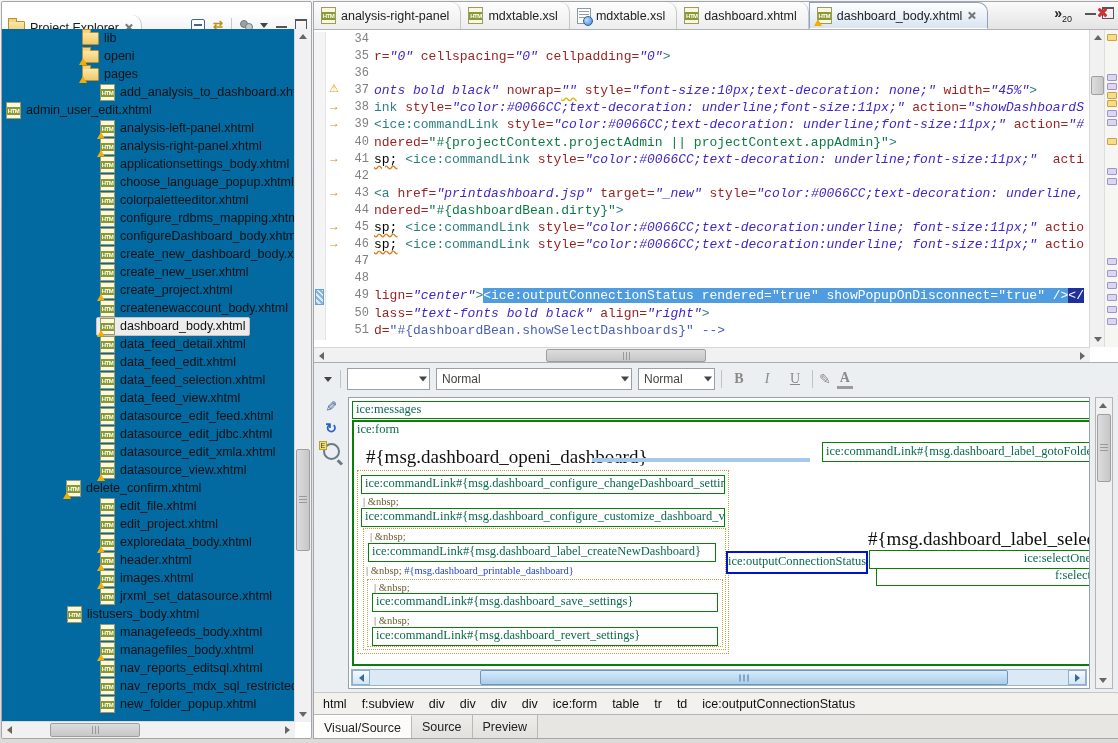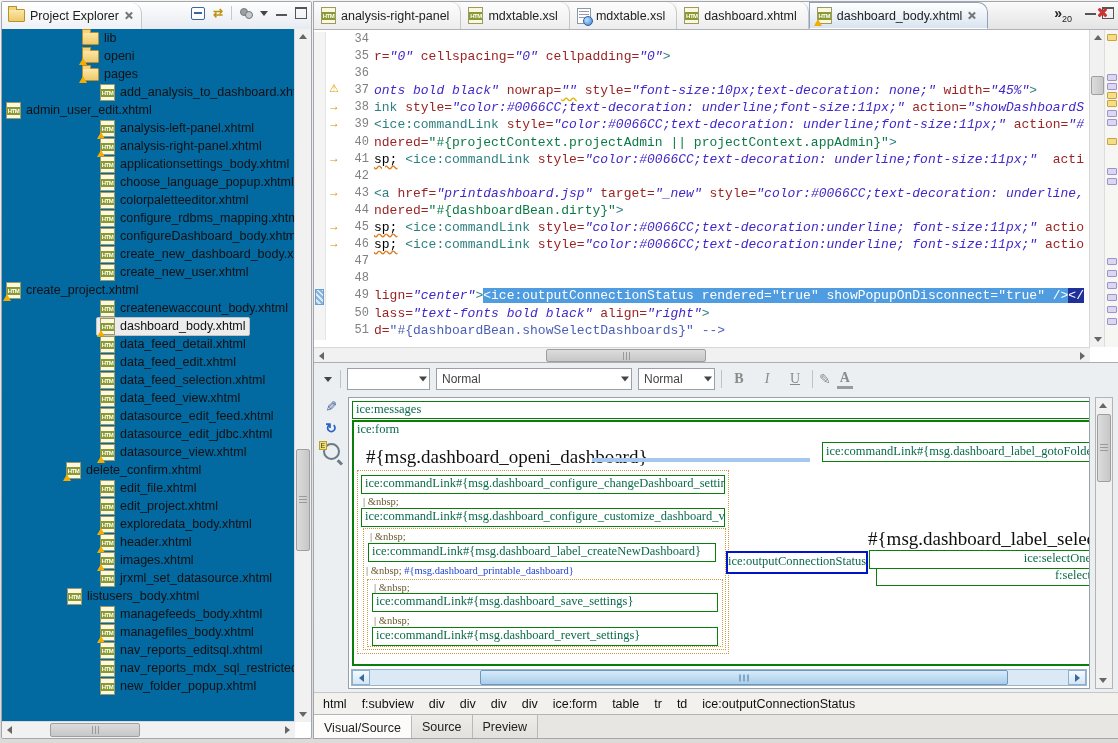--- a/index.html
+++ b/index.html
@@ -13,21 +13,21 @@
   .cross.red::before,.cross.red::after{background:#cc3333;width:3px;height:11px;left:4px;border-radius:1px}
   .tri-dn{width:0;height:0;border-left:4px solid transparent;border-right:4px solid transparent;border-top:5px solid #444}
   .tri-up{width:0;height:0;border-left:4px solid transparent;border-right:4px solid transparent;border-bottom:5px solid #666}
   .tri-l{width:0;height:0;border-top:4px solid transparent;border-bottom:4px solid transparent;border-right:5px solid #666}
   .tri-r{width:0;height:0;border-top:4px solid transparent;border-bottom:4px solid transparent;border-left:5px solid #666}
   .minbtn{width:11px;height:3px;border-top:2px solid #555;margin-top:6px}
   .maxbtn{width:10px;height:9px;border:1px solid #555;border-top:2px solid #555}
   
   #left-panel{position:absolute;left:1px;top:1px;width:309px;height:736px;background:#fff;
               border:1px solid #a3a7ad;border-radius:2px;overflow:hidden}
-  #lp-header{position:absolute;left:0;top:0;right:0;height:27px;
+  #lp-header{position:absolute;left:0;top:12px;right:0;height:27px;
              background:linear-gradient(#fefefe,#e7ebf1);border-bottom:1px solid #b9bec6;
              display:flex;align-items:center}
   #lp-tab{display:flex;align-items:center;gap:5px;height:26px;padding:0 8px 0 6px;
           border-right:1px solid #c4c9d0;border-top-right-radius:10px;background:linear-gradient(#ffffff,#eef1f5)}
   #lp-title{font-size:12.5px;color:#1c1c1c}
   #lp-tools{position:absolute;right:4px;top:4px;display:flex;align-items:center;gap:8px}
   .folder{position:relative;width:15px;height:11px;background:linear-gradient(#fbe7a8,#f0c96a);
           border:1px solid #b8912e;border-radius:1px;flex:none}
   .folder::before{content:"";position:absolute;left:-1px;top:-4px;width:7px;height:3px;
                   background:#f4d37a;border:1px solid #b8912e;border-bottom:none;border-radius:1px 1px 0 0}
@@ -247,21 +247,21 @@
             <span class="htm"></span>
             <span>create_new_dashboard_body.xhtml</span>
           </span>
         </div>
         <div class="trow" style="padding-left: 94px;">
           <span class="selwrap">
             <span class="htm"></span>
             <span>create_new_user.xhtml</span>
           </span>
         </div>
-        <div class="trow" style="">
+        <div class="trow" style="padding-left: 94px;">
           <span class="selwrap">
             <span class="htm fwarn"></span>
             <span>create_project.xhtml</span>
           </span>
         </div>
         <div class="trow" style="padding-left: 94px;">
           <span class="selwrap">
             <span class="htm"></span>
             <span>createnewaccount_body.xhtml</span>
           </span>
@@ -299,20 +299,26 @@
         <div class="trow" style="padding-left: 94px;">
           <span class="selwrap">
             <span class="htm"></span>
             <span>datasource_edit_feed.xhtml</span>
           </span>
         </div>
         <div class="trow" style="padding-left: 94px;">
           <span class="selwrap">
             <span class="htm"></span>
             <span>datasource_edit_jdbc.xhtml</span>
+          </span>
+        </div>
+        <div class="trow" style="padding-left: 94px;">
+          <span class="selwrap">
+            <span class="htm"></span>
+            <span>datasource_edit_xmla.xhtml</span>
           </span>
         </div>
         <div class="trow" style="padding-left: 94px;">
           <span class="selwrap">
             <span class="htm fwarn"></span>
             <span>datasource_view.xhtml</span>
           </span>
         </div>
         <div class="trow" style="padding-left: 60px;">
           <span class="selwrap">

